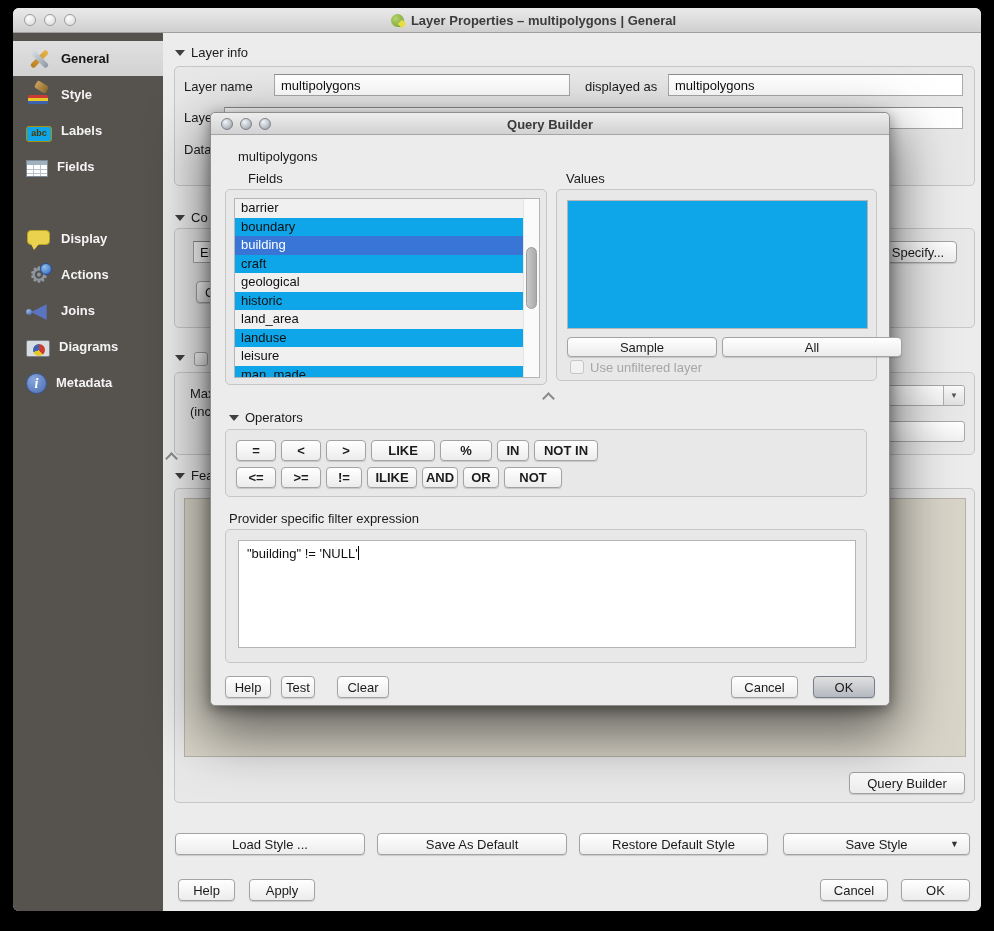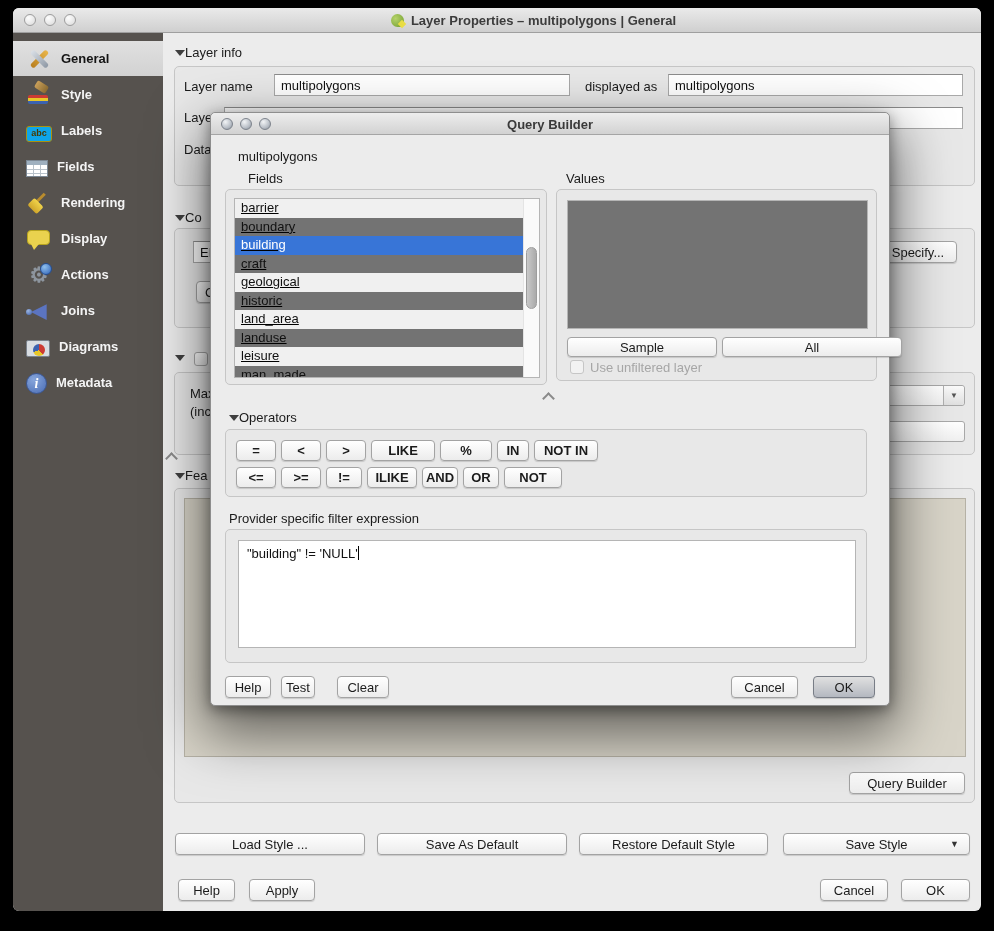--- a/index.html
+++ b/index.html
@@ -61,21 +61,21 @@
   .i-diagrams{width:24px;height:17px;margin-top:4px;background:#d8dde2;border:1px solid #7a828c;border-radius:2px;flex:0 0 24px;box-sizing:border-box;}
   .i-diagrams::after{content:"";position:absolute;left:6px;top:3px;width:12px;height:12px;border-radius:50%;
     background:conic-gradient(#cc3b33 0 140deg,#e8c728 140deg 250deg,#3a62b0 250deg 360deg);}
   .i-metadata{width:21px;height:21px;margin-top:2px;border-radius:50%;flex:0 0 21px;
     background:radial-gradient(circle at 35% 30%,#87a6dc,#4a6cb3);border:1px solid #3a5796;box-sizing:border-box;
     color:#fff;font-family:"Liberation Serif",serif;font-style:italic;font-weight:bold;font-size:14px;
     text-align:center;line-height:19px;}
 
   
   .content{position:absolute;left:150px;top:25px;width:818px;height:878px;}
-  .sect{position:absolute;display:flex;align-items:center;font-size:13px;color:#1b1b1b;}
+  .sect{position:absolute;display:flex;align-items:center;gap:6px;font-size:13px;color:#1b1b1b;}
   .tri{width:0;height:0;border-left:5px solid transparent;border-right:5px solid transparent;border-top:6px solid #3f3f3f;}
   .group{position:absolute;border:1px solid #c6c6c6;border-radius:5px;background:#e8e8e8;box-sizing:border-box;}
   .lbl{position:absolute;font-size:13px;color:#1b1b1b;white-space:nowrap;}
   .tf{position:absolute;height:22px;background:#fff;border:1px solid #a9a9a9;border-top-color:#8c8c8c;
     box-sizing:border-box;font-size:13px;color:#111;padding:0 6px;display:flex;align-items:center;white-space:nowrap;}
   .btn{position:absolute;height:22px;border:1px solid #a3a3a3;border-radius:4px;
     background:linear-gradient(#ffffff,#ececec);font-size:13px;color:#1b1b1b;display:flex;align-items:center;
     justify-content:center;box-shadow:0 1px 1px rgba(0,0,0,.15);box-sizing:border-box;cursor:default;white-space:nowrap;}
   .btn.default{background:linear-gradient(#e0e0e0,#b4b8c0);border-color:#787d86;}
   .combo{position:absolute;height:21px;background:linear-gradient(#ffffff,#f0f0f0);border:1px solid #a8a8a8;
@@ -90,21 +90,21 @@
     transform:rotate(45deg);}
 
   
   .dialog{position:absolute;left:210px;top:112px;width:680px;height:594px;background:#ececec;border-radius:5px;
     box-shadow:0 22px 55px 6px rgba(0,0,0,.55),0 4px 14px rgba(0,0,0,.4);border:1px solid #8e8e8e;box-sizing:border-box;}
   .dtitlebar{position:absolute;left:0;top:0;width:100%;height:22px;border-radius:5px 5px 0 0;
     background:linear-gradient(#ededed,#d2d2d2);border-bottom:1px solid #a5a5a5;box-sizing:border-box;}
   .dtitle{position:absolute;left:0;top:0;width:100%;height:22px;display:flex;align-items:center;justify-content:center;
     font-size:13px;font-weight:bold;color:#3a3a3a;}
   .dlights{position:absolute;left:10px;top:5px;display:flex;gap:7px;}
-  .list{position:absolute;background:#737373;border:1px solid #b5b5b5;box-sizing:border-box;overflow:hidden;text-decoration:underline;}
+  .list{position:absolute;background:#0ea5e9;border:1px solid #b5b5b5;box-sizing:border-box;overflow:hidden;}
   .lrow{height:18.5px;line-height:18.5px;padding-left:6px;font-size:13px;color:#111;white-space:nowrap;}
   .lrow:nth-child(odd){background:#f0f0f0;}
   .lrow.sel{background:#3875d7;color:#fff;}
   .sb-thumb{position:absolute;right:2px;top:48px;width:11px;height:62px;border-radius:6px;
     background:linear-gradient(90deg,#c9c9c9,#aaaaaa);border:1px solid #9d9d9d;box-sizing:border-box;}
   .sb-track{position:absolute;right:0;top:0;width:15px;height:100%;border-left:1px solid #e4e4e4;background:#fafafa;}
   .oprow{position:absolute;display:flex;gap:5px;}
   .op{height:21px;border:1px solid #a3a3a3;border-radius:4px;background:linear-gradient(#ffffff,#ececec);
     font-size:13px;font-weight:bold;color:#1b1b1b;display:flex;align-items:center;justify-content:center;
     box-shadow:0 1px 1px rgba(0,0,0,.15);box-sizing:border-box;}
@@ -141,24 +141,20 @@
         <span>Style</span>
       </div>
       <div class="side-item" style="top:80px">
         <span class="icon i-labels">abc</span>
         <span>Labels</span>
       </div>
       <div class="side-item" style="top:116px">
         <span class="icon i-fields"></span>
         <span>Fields</span>
       </div>
-      <div class="side-item" style="top:152px">
-        <span class="icon i-render"></span>
-        <span>Rendering</span>
-      </div>
       <div class="side-item" style="top:188px">
         <span class="icon i-display"></span>
         <span>Display</span>
       </div>
       <div class="side-item" style="top:224px">
         <span class="icon i-actions">⚙</span>
         <span>Actions</span>
       </div>
       <div class="side-item" style="top:260px">
         <span class="icon i-joins">◀</span>

